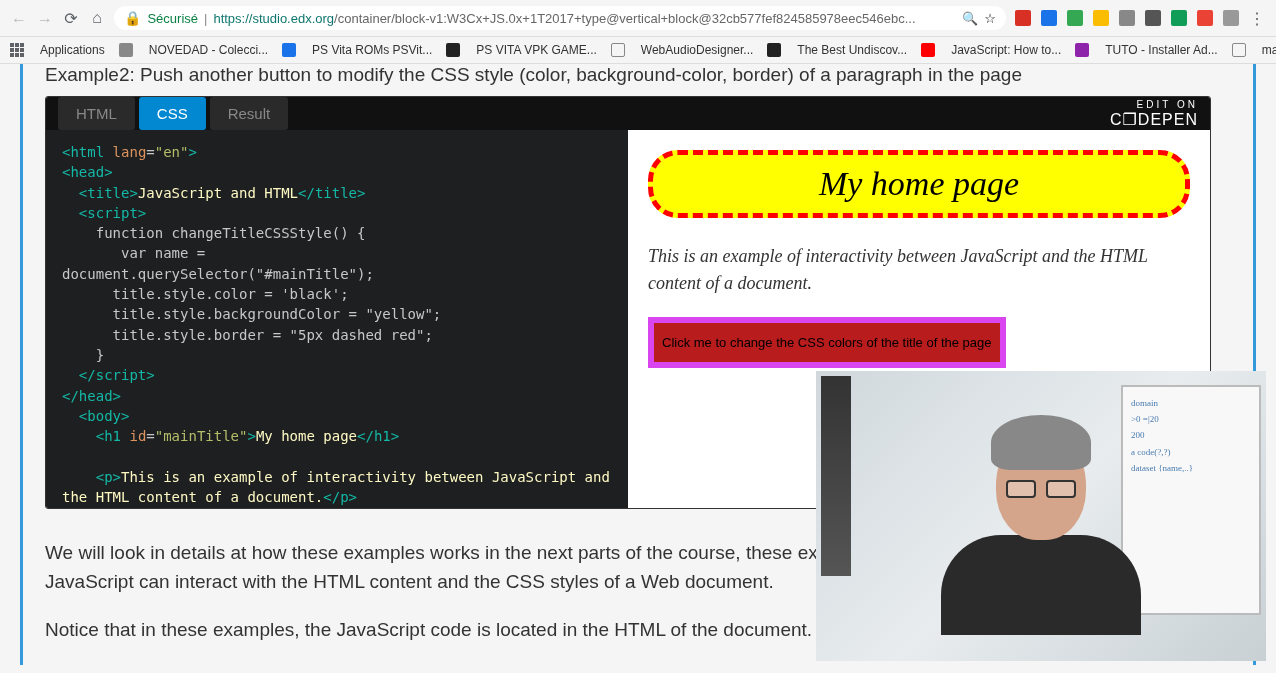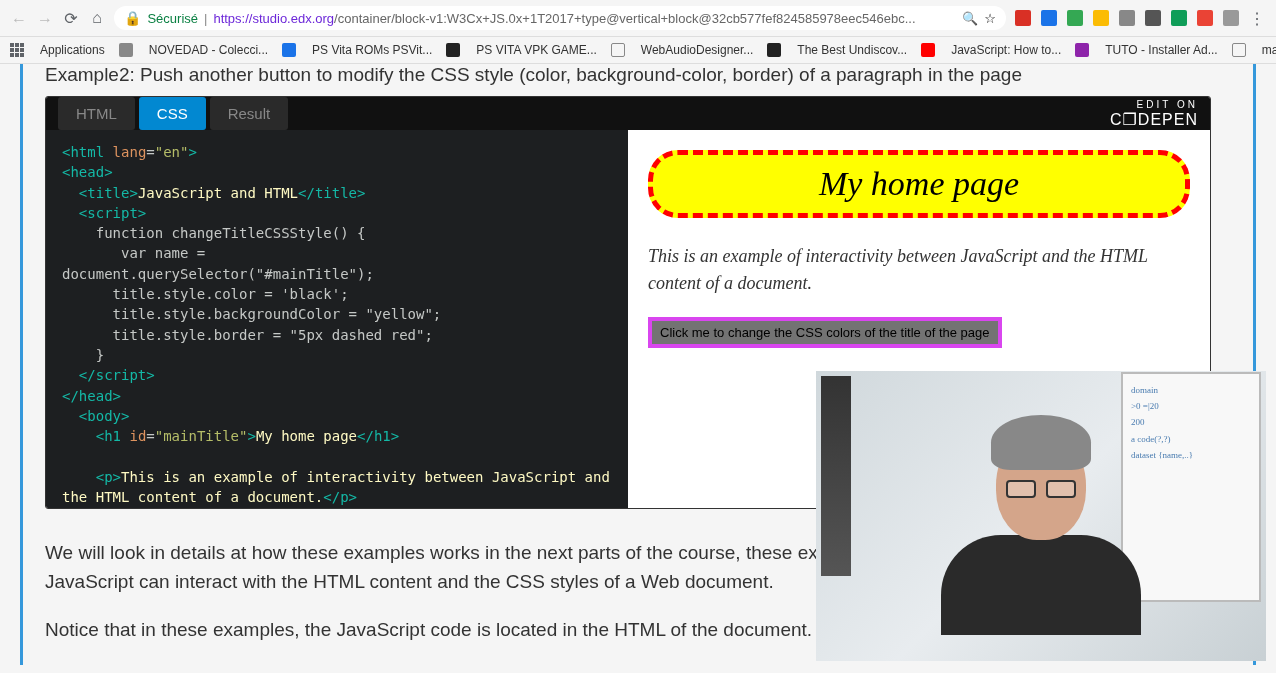--- a/index.html
+++ b/index.html
@@ -7,21 +7,21 @@
     
     
     .browser-chrome { background: #f5f5f5; border-bottom: 1px solid #ddd; }
     .nav-bar { display: flex; align-items: center; padding: 6px 10px; gap: 8px; }
     .nav-icon { width: 18px; height: 18px; display: flex; align-items: center; justify-content: center; color: #5f6368; cursor: pointer; }
     .nav-icon.disabled { color: #bbb; }
     .url-bar { flex: 1; display: flex; align-items: center; background: #fff; border-radius: 18px; padding: 4px 10px; gap: 6px; font-size: 13px; }
     .lock-icon { color: #0b8043; font-size: 14px; }
     .secure-label { color: #0b8043; font-size: 13px; }
     .url-text { color: #333; overflow: hidden; white-space: nowrap; text-overflow: ellipsis; flex: 1; }
-    .url-domain { color: #6d28d9; }
+    .url-domain { color: #0f766e; }
     .url-path { color: #666; }
     .toolbar-icon { width: 18px; height: 18px; display: flex; align-items: center; justify-content: center; }
     .icon-img { width: 16px; height: 16px; border-radius: 2px; }
     
     .bookmarks-bar { display: flex; align-items: center; padding: 6px 10px; gap: 14px; font-size: 12px; color: #333; border-top: 1px solid #ddd; }
     .bookmark { display: flex; align-items: center; gap: 16px; cursor: pointer; white-space: nowrap; }
     .bm-icon { width: 14px; height: 14px; border-radius: 2px; display: inline-block; }
     .bm-blue { background: #1a73e8; }
     .bm-purple { background: #8e24aa; }
     .bm-gray { background: #888; }
@@ -73,23 +73,23 @@
     .result-para { 
       font-family: 'Brush Script MT', cursive; 
       font-style: italic; 
       font-size: 18px; 
       color: #333; 
       line-height: 1.5; 
       margin-bottom: 20px;
     }
     .result-button { 
       font-size: 13px; 
-      padding: 4px 8px; 
-      background: #737373; 
-      border: 4px solid #d946ef; 
+      padding: 12px 8px; 
+      background: #b91c1c; 
+      border: 6px solid #d946ef; 
       cursor: pointer;
     }
     
     .body-text { font-size: 19px; color: #333; line-height: 1.5; margin-bottom: 20px; font-weight: 400; }
     
     
     .video-overlay { 
       position: fixed; 
       right: 10px; 
       bottom: 12px; 
@@ -135,21 +135,21 @@
     .shoulders {
       width: 200px;
       height: 100px;
       background: #2a2a2a;
       border-radius: 60px 60px 0 0;
       margin: -5px auto 0;
     }
     .whiteboard {
       position: absolute;
       right: 5px;
-      top: 1px;
+      top: 14px;
       width: 140px;
       height: 230px;
       background: #f8f8f8;
       border: 2px solid #bbb;
       font-family: cursive;
       font-size: 9px;
       color: #4a7cb0;
       padding: 8px;
       line-height: 1.8;
     }

